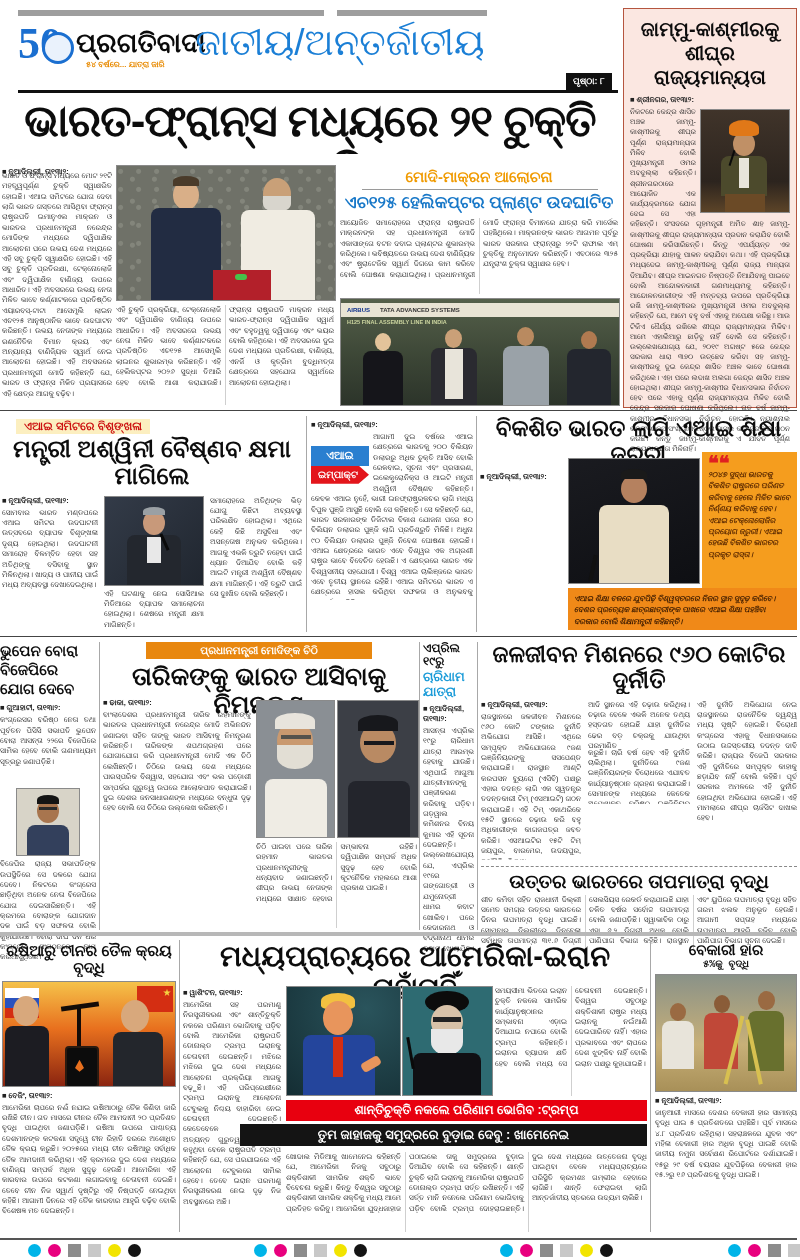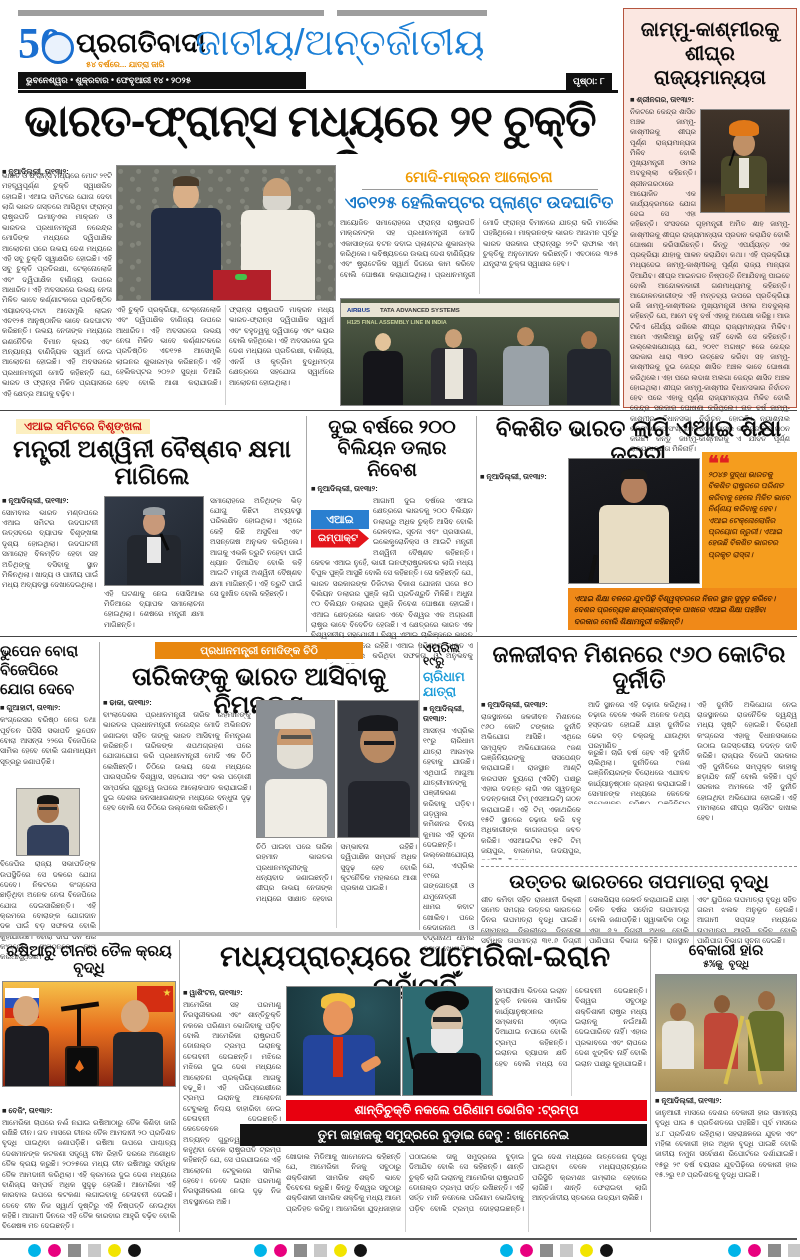--- a/index.html
+++ b/index.html
@@ -41,21 +41,20 @@
 
   <div class="abs" style="left:18px;top:10px;width:306px;height:6px;background:#9e9e9e;"></div>
   <div class="abs" style="left:337px;top:10px;width:150px;height:6px;background:#9e9e9e;"></div>
 
   <div class="abs" style="left:18px;top:22px;width:300px;height:50px;">
     <span class="logo50 abs" style="left:0;top:0;">50</span>
     <span class="abs" style="left:24px;top:10px;width:26px;height:26px;border-radius:50%;border:3px solid #1b6fd0;background:#eaf2fc;"></span>
     <span class="brand abs" style="left:58px;top:6px;">ପ୍ରଗତିବାଦୀ</span>
     <span class="tagline abs" style="left:48px;top:38px;">୫୪ ବର୍ଷରେ... ଯାତ୍ରା ଜାରି</span>
   </div>
-  <div class="datebar abs" style="left:18px;top:72px;width:272px;">ଭୁବନେଶ୍ୱର • ଶୁକ୍ରବାର • ଫେବୃଆରୀ ୧୪ • ୨୦୨୫</div>
   <div class="pagebox abs" style="left:566px;top:73px;">ପୃଷ୍ଠା: ୮</div>
   <div class="section-title abs" style="left:150px;top:24px;width:380px;">ଜାତୀୟ/ଅନ୍ତର୍ଜାତୀୟ</div>
   <div class="abs" style="left:18px;top:90px;width:600px;height:3px;background:#101010;"></div>
 
   <div class="hl abs" style="left:0;top:96px;width:620px;height:58px;font-size:44px;letter-spacing:-1px;">ଭାରତ-ଫ୍ରାନ୍ସ ମଧ୍ୟରେ ୨୧ ଚୁକ୍ତି ସ୍ୱାକ୍ଷରିତ</div>
 
   <div class="abs" style="left:2px;top:160px;width:110px;"><span class="dl">■ ନୂଆଦିଲ୍ଲୀ, ତା୧୩ା୨:</span></div>
   <div class="body-txt abs" style="left:2px;top:171px;width:110px;height:234px;">ଭାରତ ଓ ଫ୍ରାନ୍ସ ମଧ୍ୟରେ ମୋଟ ୨୧ଟି ମହତ୍ତ୍ୱପୂର୍ଣ୍ଣ ଚୁକ୍ତି ସ୍ୱାକ୍ଷରିତ ହୋଇଛି। ଏଆଇ ସମିଟରେ ଯୋଗ ଦେବା ଲାଗି ଭାରତ ଗସ୍ତରେ ଆସିଥିବା ଫ୍ରାନ୍ସ ରାଷ୍ଟ୍ରପତି ଇମାନୁଏଲ ମାକ୍ରନ ଓ ଭାରତର ପ୍ରଧାନମନ୍ତ୍ରୀ ନରେନ୍ଦ୍ର ମୋଦିଙ୍କ ମଧ୍ୟରେ ଦ୍ୱିପାକ୍ଷିକ ଆଲୋଚନା ପରେ ଉଭୟ ଦେଶ ମଧ୍ୟରେ ଏହି ସବୁ ଚୁକ୍ତି ସ୍ୱାକ୍ଷରିତ ହୋଇଛି। ଏହି ସବୁ ଚୁକ୍ତି ପ୍ରତିରକ୍ଷା, ଟେକ୍ନୋଲୋଜି ଏବଂ ଦ୍ୱିପାକ୍ଷିକ ବାଣିଜ୍ୟ ଉପରେ ଆଧାରିତ। ଏହି ଅବସରରେ ଉଭୟ ନେତା ମିଳିତ ଭାବେ କର୍ଣ୍ଣାଟକରେ ପ୍ରତିଷ୍ଠିତ ଏୟାରବସ୍-ଟାଟା ଆସେମ୍ବ୍ଲି ଲାଇନ ଏଚ୧୨୫ ଆନୁଷ୍ଠାନିକ ଭାବେ ଉଦଘାଟନ କରିଛନ୍ତି। ଉଭୟ ନେତାଙ୍କ ମଧ୍ୟରେ ରଣନୈତିକ ବିମାନ କ୍ରୟ ଏବଂ ଅନ୍ୟାନ୍ୟ ବାଣିଜ୍ୟିକ ସ୍ୱାର୍ଥ ନେଇ ଆଲୋଚନା ହୋଇଛି। ଏହି ଅବସରରେ ପ୍ରଧାନମନ୍ତ୍ରୀ ମୋଦି କହିଛନ୍ତି ଯେ, ଭାରତ ଓ ଫ୍ରାନ୍ସ ମିଳିତ ପ୍ରୟାସରେ ଏହି କ୍ଷେତ୍ର ଆଗକୁ ବଢ଼ିବ।</div>
 
   <div class="photo" style="left:116px;top:165px;width:218px;height:134px;background:
@@ -133,21 +132,20 @@
         </div>
         <div class="body-txt" style="height:66px;margin-top:3px;">ଏହି ଘଟଣାକୁ ନେଇ ସୋସିଆଲ ମିଡିଆରେ ବ୍ୟାପକ ସମାଲୋଚନା ହୋଇଥିଲା। ଶେଷରେ ମନ୍ତ୍ରୀ କ୍ଷମା ମାଗିଛନ୍ତି।</div>
       </div>
       <div class="body-txt" style="width:92px;height:160px;">ସମାରୋହରେ ଅତିଥିଙ୍କ ଭିଡ଼ ଯୋଗୁ କିଛିଟା ଅବ୍ୟବସ୍ଥା ପରିଲକ୍ଷିତ ହୋଇଥିଲା। ଏଥିରେ କେହି କିଛି ଅସୁବିଧା ଏବଂ ଅସନ୍ତୋଷ ଅନୁଭବ କରିଥିଲେ। ଆଗକୁ ଏଭଳି ତ୍ରୁଟି ନହେବା ପାଇଁ ଧ୍ୟାନ ଦିଆଯିବ ବୋଲି କହି ଆଇଟି ମନ୍ତ୍ରୀ ଅଶ୍ୱିନୀ ବୈଷ୍ଣବ କ୍ଷମା ମାଗିଛନ୍ତି। ଏହି ତ୍ରୁଟି ପାଇଁ ସେ ଦୁଃଖିତ ବୋଲି କହିଛନ୍ତି।</div>
     </div>
   </div>
 
   <div class="vrule" style="left:306px;top:416px;height:216px;"></div>
 
   <div class="abs" style="left:311px;top:416px;width:162px;">
-    <div class="hl" style="font-size:19px;">ଦୁଇ ବର୍ଷରେ ୨୦୦ ବିଲିୟନ ଡଲାର ନିବେଶ</div>
     <div class="dl" style="margin-top:4px;">■ ନୂଆଦିଲ୍ଲୀ, ତା୧୩ା୨:</div>
     <div class="body-txt" style="height:168px;">
       <span style="float:left;width:58px;margin:14px 4px 2px 0;display:block;">
         <span style="display:block;background:#2a7fd0;color:#fff;font-weight:bold;font-size:11px;text-align:center;padding:2px 0;">ଏଆଇ</span>
         <span style="display:block;background:#e3151b;color:#fff;font-weight:bold;font-size:10px;text-align:center;padding:2px 6px 2px 2px;clip-path:polygon(0 0,82% 0,100% 50%,82% 100%,0 100%);">ଇମ୍ପାକ୍ଟ</span>
       </span>
       <span>ଆଗାମୀ ଦୁଇ ବର୍ଷରେ ଏଆଇ କ୍ଷେତ୍ରରେ ଭାରତକୁ ୨୦୦ ବିଲିୟନ ଡଲାରରୁ ଅଧିକ ଚୁକ୍ତି ଆସିବ ବୋଲି ରେଳବାଇ, ସୂଚନା ଏବଂ ପ୍ରସାରଣ, ଇଲେକ୍ଟ୍ରୋନିକ୍ସ ଓ ଆଇଟି ମନ୍ତ୍ରୀ ଅଶ୍ୱିନୀ ବୈଷ୍ଣବ କହିଛନ୍ତି। କେବଳ ଏଆଇ ନୁହେଁ, ଭାରୀ ଇନଫ୍ରାଷ୍ଟ୍ରକଚର ଲାଗି ମଧ୍ୟ ବିପୁଳ ପୁଞ୍ଜି ଆସୁଛି ବୋଲି ସେ କହିଛନ୍ତି। ସେ କହିଛନ୍ତି ଯେ, ଭାରତ ସରକାରଙ୍କ ଡିଜିଟାଲ ବିକାଶ ଯୋଜନା ପରେ ୫୦ ବିଲିୟନ ଡଲାରର ପୁଞ୍ଜି ଲାଗି ପ୍ରତିଶ୍ରୁତି ମିଳିଛି। ଅଧୁନା ୯୦ ବିଲିୟନ ଡଲାରର ପୁଞ୍ଜି ନିବେଶ ଘୋଷଣା ହୋଇଛି। ଏଆଇ କ୍ଷେତ୍ରରେ ଭାରତ ଏବେ ବିଶ୍ୱର ଏକ ଅଗ୍ରଣୀ ରାଷ୍ଟ୍ର ଭାବେ ବିବେଚିତ ହେଉଛି। ଏ କ୍ଷେତ୍ରରେ ଭାରତ ଏକ ବିଶ୍ୱସନୀୟ ସହଯୋଗୀ। ବିଶ୍ୱ ଏଆଇ ଚାଲିଞ୍ଜରେ ଭାରତ ଏବେ ତୃତୀୟ ସ୍ଥାନରେ ରହିଛି। ଏଆଇ ସମିଟରେ ଭାରତ ଏ କ୍ଷେତ୍ରରେ ହାସଲ କରିଥିବା ସଫଳତା ଓ ଅନୁଭବକୁ ପ୍ରଦର୍ଶନ କରିଛି। ଏଠାରେ ହୋଇଥିବା ଆଲୋଚନାରୁ ବ୍ୟାପକ ନିର୍ଯ୍ୟାସ ବାହାରିବ ଏବଂ ଭାରତ ଏଥିରୁ ଲାଭବାନ ହେବ ବୋଲି ସେ ଆଶା ବ୍ୟକ୍ତ କରିଛନ୍ତି।</span>
     </div>
   </div>
 
@@ -182,21 +180,21 @@
       <span class="abs" style="left:20px;top:6px;width:22px;height:9px;border-radius:50% 50% 0 0;background:#141414;"></span>
       <span class="abs" style="left:22px;top:18px;width:18px;height:3px;background:#2a2a2a;"></span>
       <span class="torso" style="left:10px;top:36px;width:42px;height:30px;background:#33405c;"></span>
     </div>
     <div class="body-txt" style="height:118px;">ବିଜେପିର ରାଜ୍ୟ ସଭାପତିଙ୍କ ଉପସ୍ଥିତିରେ ସେ ଦଳରେ ଯୋଗ ଦେବେ। ନିକଟରେ କଂଗ୍ରେସ ଛାଡ଼ିଥିବା ଅନେକ ନେତା ବିଜେପିରେ ଯୋଗ ଦେଇସାରିଛନ୍ତି। ଏହି କ୍ରମରେ ବୋରାଙ୍କ ଯୋଗଦାନ ଦଳ ପାଇଁ ବଡ଼ ସଫଳତା ବୋଲି କୁହାଯାଉଛି। ବୋରା ଦୀର୍ଘ ଦିନ ଧରି କଂଗ୍ରେସ ସଂଗଠନରେ କାମ କରିଆସୁଥିଲେ।</div>
   </div>
 
   <div class="vrule" style="left:99px;top:642px;height:288px;"></div>
 
   <div class="abs" style="left:103px;top:642px;width:312px;">
-    <div style="background:#e8870f;color:#fff;font-weight:bold;font-size:10.5px;text-align:center;width:208px;margin:0 auto;padding:2px 0;">ପ୍ରଧାନମନ୍ତ୍ରୀ ମୋଦିଙ୍କ ଚିଠି</div>
+    <div style="background:#e8870f;color:#fff;font-weight:bold;font-size:10.5px;text-align:center;width:226px;margin:0 auto;padding:2px 0;">ପ୍ରଧାନମନ୍ତ୍ରୀ ମୋଦିଙ୍କ ଚିଠି</div>
     <div class="hl" style="font-size:25px;margin-top:3px;">ତାରିକଙ୍କୁ ଭାରତ ଆସିବାକୁ ନିମନ୍ତ୍ରଣ</div>
     <div class="abs" style="left:0;top:56px;width:148px;">
       <div class="dl">■ ଢାକା, ତା୧୩ା୨:</div>
       <div class="body-txt" style="height:218px;">ବାଂଲାଦେଶର ପ୍ରଧାନମନ୍ତ୍ରୀ ତାରିକ ରହମାନଙ୍କୁ ଭାରତର ପ୍ରଧାନମନ୍ତ୍ରୀ ନରେନ୍ଦ୍ର ମୋଦି ଅଭିନନ୍ଦନ ଜଣାଇବା ସହିତ ତାଙ୍କୁ ଭାରତ ଆସିବାକୁ ନିମନ୍ତ୍ରଣ କରିଛନ୍ତି। ତାରିକଙ୍କ ଶପଥଗ୍ରହଣ ପରେ ଯୋଗାଯୋଗ କରି ପ୍ରଧାନମନ୍ତ୍ରୀ ମୋଦି ଏକ ଚିଠି ଲେଖିଛନ୍ତି। ଚିଠିରେ ଉଭୟ ଦେଶ ମଧ୍ୟରେ ପାରସ୍ପରିକ ବିଶ୍ୱାସ, ସହଯୋଗ ଏବଂ ଭଲ ପଡ଼ୋଶୀ ସମ୍ପର୍କର ଗୁରୁତ୍ୱ ଉପରେ ଆଲୋକପାତ କରାଯାଇଛି। ଦୁଇ ଦେଶର ଜନସାଧାରଣଙ୍କ ମଧ୍ୟରେ ବନ୍ଧୁତା ଦୃଢ଼ ହେବ ବୋଲି ସେ ଚିଠିରେ ଉଲ୍ଲେଖ କରିଛନ୍ତି।</div>
     </div>
     <div class="photo" style="left:153px;top:58px;width:77px;height:136px;background:#8a8f94;">
       <span class="head-circle" style="left:20px;top:20px;width:36px;height:40px;background:#c9996f;"></span>
       <span class="abs" style="left:18px;top:12px;width:40px;height:16px;border-radius:50% 50% 0 0;background:#e8e4dc;"></span>
       <span class="abs" style="left:20px;top:44px;width:36px;height:24px;border-radius:0 0 50% 50%;background:#e2ded4;"></span>
       <span class="abs" style="left:24px;top:34px;width:30px;height:4px;background:#55524c;"></span>
@@ -250,21 +248,21 @@
       <span class="torso" style="left:2px;top:44px;width:44px;height:60px;background:#1c1c22;"></span>
       <span class="abs" style="left:134px;top:4px;width:36px;height:26px;background:#d42e12;"></span>
       <span class="abs" style="left:160px;top:7px;width:8px;height:8px;background:#f5d442;clip-path:polygon(50% 0,61% 35%,98% 35%,68% 57%,79% 91%,50% 70%,21% 91%,32% 57%,2% 35%,39% 35%);"></span>
       <span class="head-circle" style="left:118px;top:18px;width:28px;height:32px;background:#d8a87c;"></span>
       <span class="torso" style="left:110px;top:50px;width:50px;height:54px;background:#23262c;"></span>
       <span class="abs" style="left:74px;top:26px;width:4px;height:44px;background:#140c08;"></span>
       <span class="abs" style="left:58px;top:22px;width:38px;height:5px;background:#140c08;transform:rotate(-8deg);"></span>
       <span class="abs" style="left:62px;top:64px;width:30px;height:38px;border-radius:4px;background:#0c0c0c;border:2px solid #2a1a10;"></span>
       <span class="abs" style="left:72px;top:78px;width:9px;height:12px;background:#e8701e;clip-path:polygon(50% 0,100% 70%,50% 100%,0 70%);"></span>
     </div>
-    <div class="dl" style="margin-top:23px;">■ ବେଜିଂ, ତା୧୩ା୨:</div>
+    <div class="dl" style="margin-top:8px;">■ ବେଜିଂ, ତା୧୩ା୨:</div>
     <div class="body-txt" style="height:140px;">ଆମେରିକା ଚାପରେ ନଈଁ ନଯାଇ ରଷିଆଠାରୁ ତୈଳ କିଣିବା ଜାରି ରଖିଛି ଚୀନ। ଗତ ମାସରେ ଚୀନର ତୈଳ ଆମଦାନୀ ୨୦ ପ୍ରତିଶତ ବୃଦ୍ଧି ପାଇଥିବା ଜଣାପଡ଼ିଛି। ରଷିଆ ଉପରେ ପାଶ୍ଚାତ୍ୟ ଦେଶମାନଙ୍କ କଟକଣା ସତ୍ତ୍ୱେ ଚୀନ ରିହାତି ଦରରେ ଅଶୋଧିତ ତୈଳ କ୍ରୟ କରୁଛି। ୨୦୨୫ରେ ମଧ୍ୟ ଚୀନ ରଷିଆରୁ ସର୍ବାଧିକ ତୈଳ ଆମଦାନୀ କରିଥିଲା। ଏହି କ୍ରମରେ ଦୁଇ ଦେଶ ମଧ୍ୟରେ ବାଣିଜ୍ୟ ସମ୍ପର୍କ ଅଧିକ ସୁଦୃଢ଼ ହେଉଛି। ଆମେରିକା ଏହି କାରବାର ଉପରେ କଟକଣା ଲଗାଇବାକୁ ଚେତାବନୀ ଦେଇଛି। ତେବେ ଚୀନ ନିଜ ସ୍ୱାର୍ଥ ଦୃଷ୍ଟିରୁ ଏହି ନିଷ୍ପତ୍ତି ନେଇଥିବା କହିଛି। ଆଗାମୀ ଦିନରେ ଏହି ତୈଳ କାରବାର ଆହୁରି ବଢ଼ିବ ବୋଲି ବିଶେଷଜ୍ଞ ମତ ଦେଇଛନ୍ତି।</div>
   </div>
 
   <div class="vrule" style="left:179px;top:940px;height:292px;"></div>
 
   <div class="abs" style="left:183px;top:940px;width:464px;">
     <div class="hl" style="font-size:29px;">ମଧ୍ୟପ୍ରାଚ୍ୟରେ ଆମେରିକା-ଇରାନ ମୁହାଁମୁହିଁ</div>
     <div class="abs" style="left:0;top:48px;width:98px;">
       <div class="dl">■ ୱାଶିଂଟନ, ତା୧୩ା୨:</div>
       <div class="body-txt" style="height:232px;">ଆମେରିକା ସହ ପରମାଣୁ ନିରସ୍ତ୍ରୀକରଣ ଏବଂ ଶାନ୍ତିଚୁକ୍ତି ନକଲେ ପରିଣାମ ଭୋଗିବାକୁ ପଡ଼ିବ ବୋଲି ଆମେରିକା ରାଷ୍ଟ୍ରପତି ଡୋନାଲ୍ଡ ଟ୍ରମ୍ପ ଇରାନକୁ ଚେତାବନୀ ଦେଇଛନ୍ତି। ମଝିରେ ମଝିରେ ଦୁଇ ଦେଶ ମଧ୍ୟରେ ଆଲୋଚନା ପ୍ରକ୍ରିୟା ଆଗକୁ ବଢ଼ୁଛି। ଏହି ପରିପ୍ରେକ୍ଷୀରେ ଟ୍ରମ୍ପ ଇରାନକୁ ଆଲୋଚନା ଟେବୁଲକୁ ନିଶ୍ଚୟ ବାହାରିବା ନେଇ ଚେତାବନୀ ଦେଇଛନ୍ତି। କେତେବେଳେ ଟ୍ରମ୍ପଙ୍କୁ ଅତ୍ୟନ୍ତ ଗୁରୁତ୍ୱପୂର୍ଣ୍ଣ ବୋଲି କହୁଥିବା ବେଳେ ରାଷ୍ଟ୍ରପତି ଟ୍ରମ୍ପ କହିଛନ୍ତି ଯେ, ସେ ପରଯାଇରେ ଏହି ଆଲୋଚନା ଟେବୁଲରେ ସାମିଲ ହେବେ। ତେବେ ଇରାନ ପରମାଣୁ ନିରସ୍ତ୍ରୀକରଣ ନେଇ ଦୃଢ଼ ନିଜ ଅବସ୍ଥାନରେ ଅଛି।</div>

